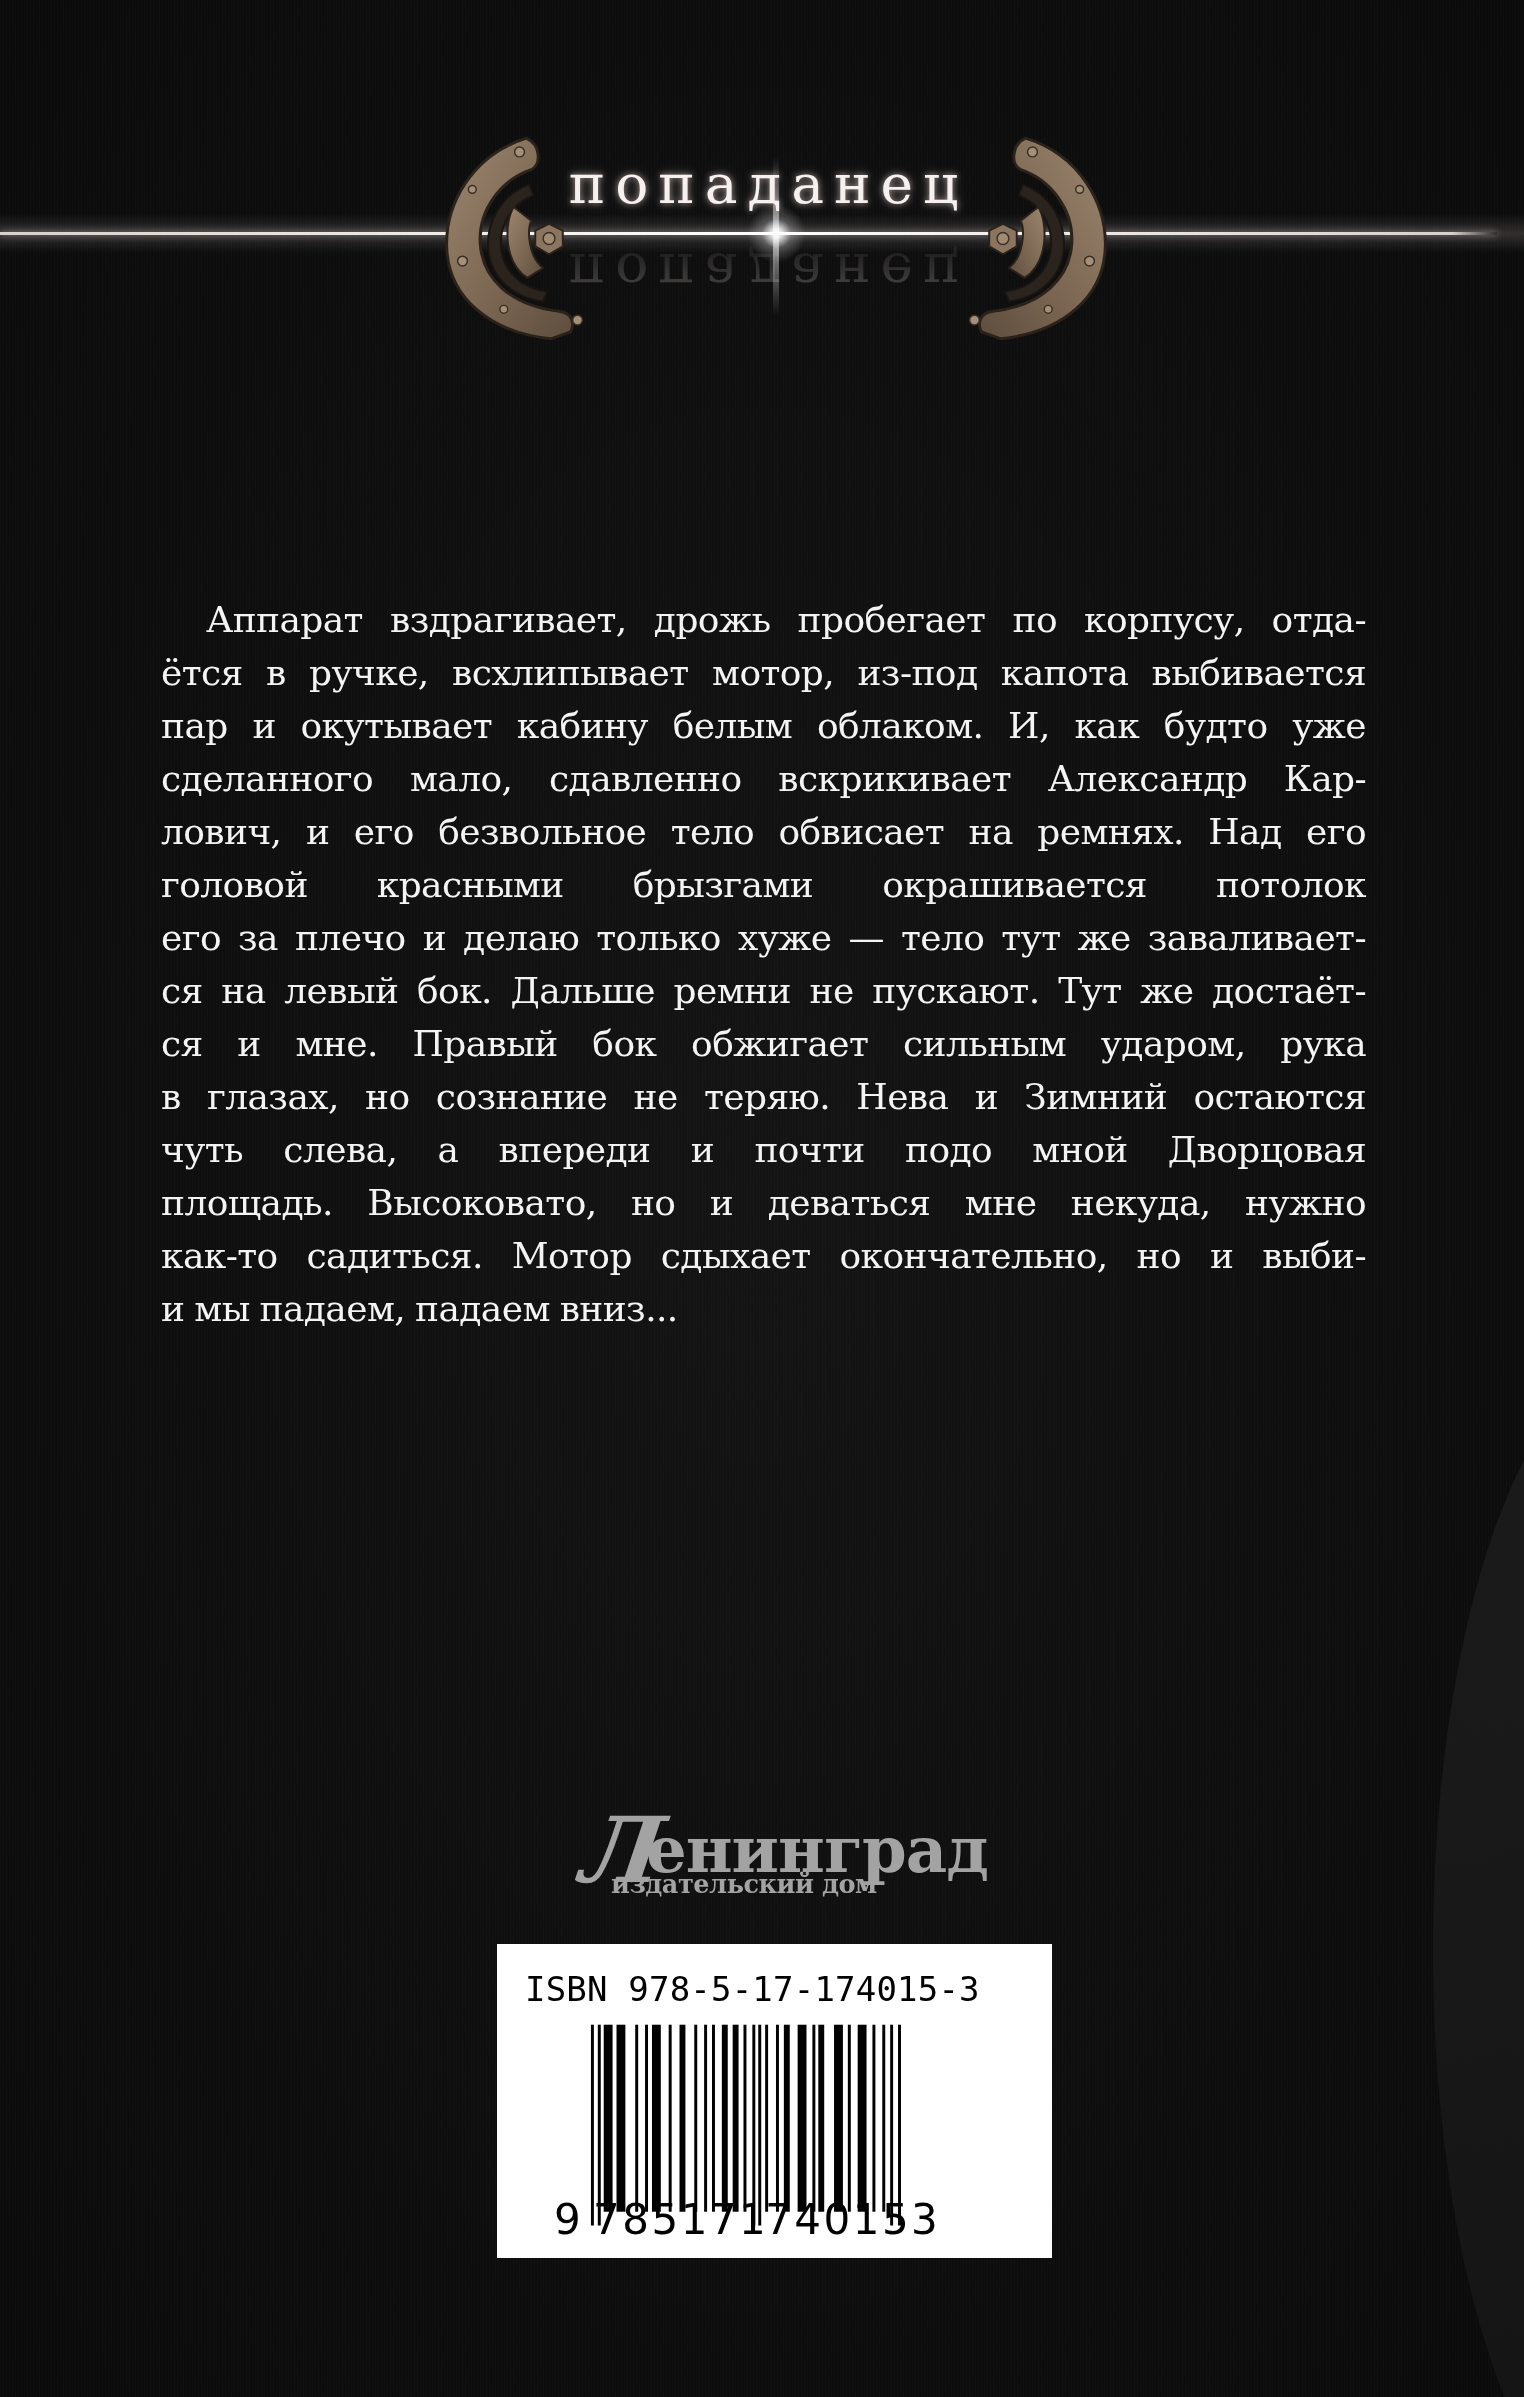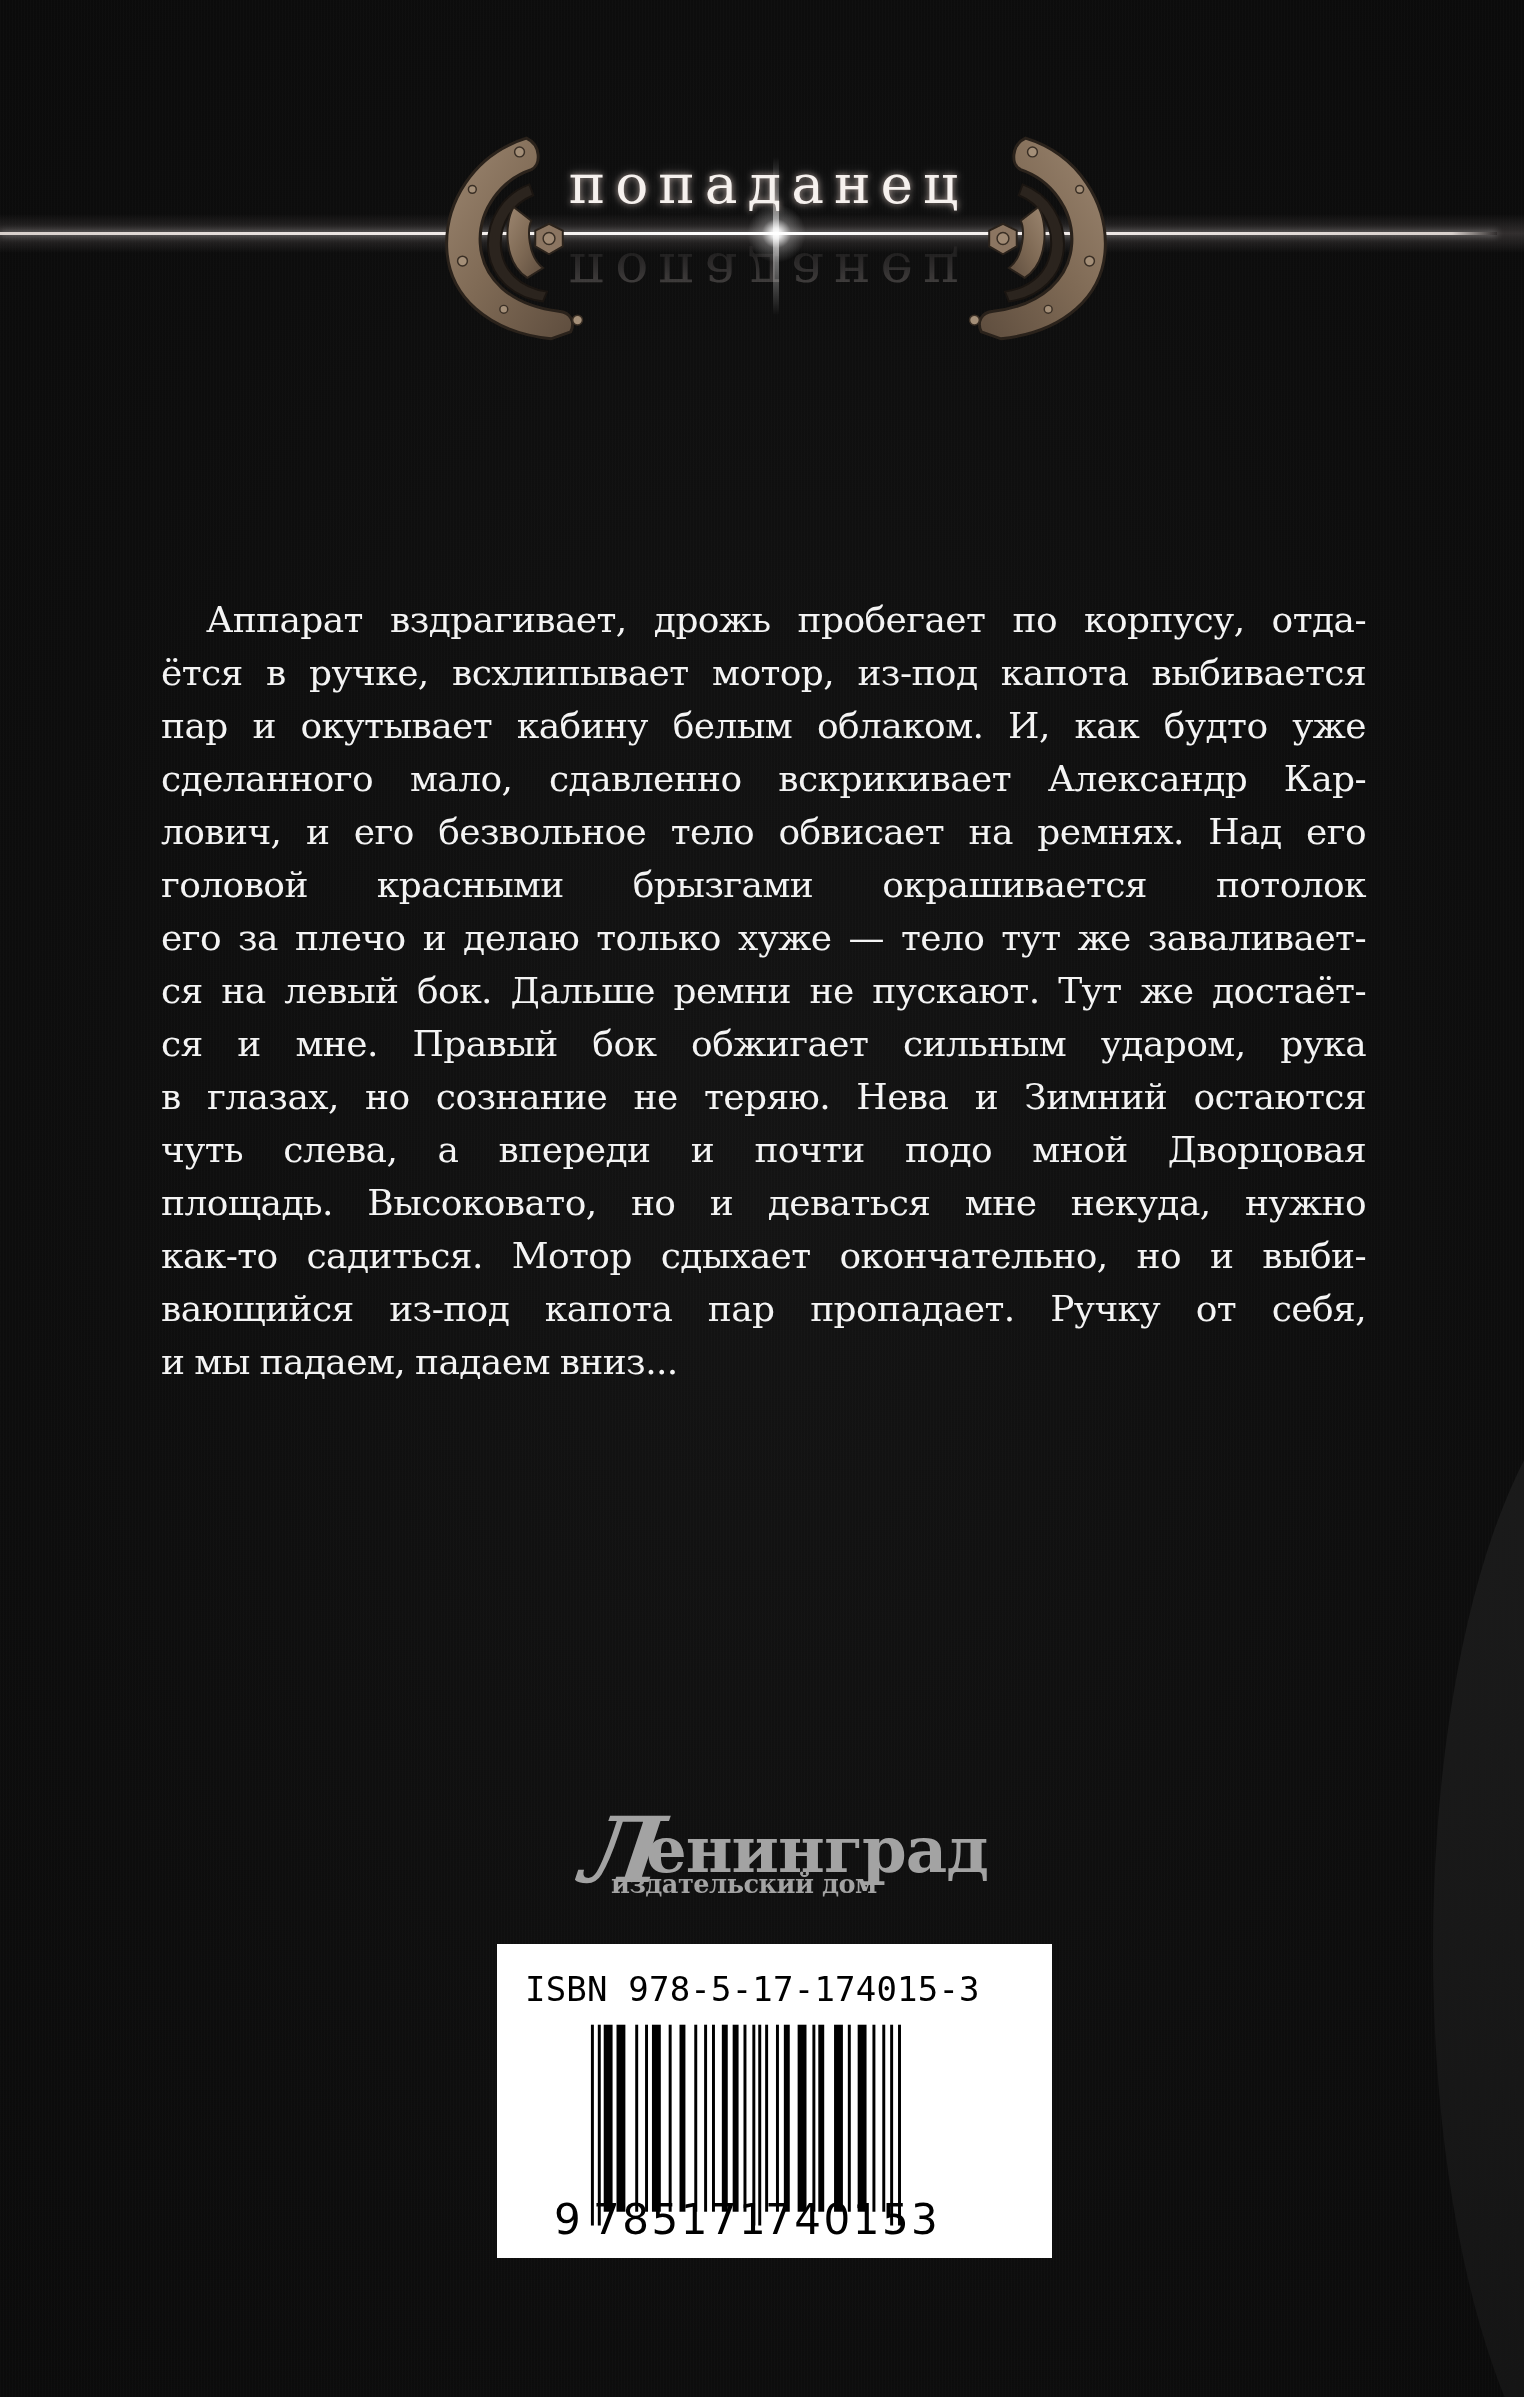--- a/index.html
+++ b/index.html
@@ -283,21 +283,20 @@
   <span class="line">сделанного мало, сдавленно вскрикивает Александр Кар-</span>
   <span class="line">лович, и его безвольное тело обвисает на ремнях. Над его</span>
   <span class="line">головой красными брызгами окрашивается потолок</span>
   <span class="line">его за плечо и делаю только хуже — тело тут же заваливает-</span>
   <span class="line">ся на левый бок. Дальше ремни не пускают. Тут же достаёт-</span>
   <span class="line">ся и мне. Правый бок обжигает сильным ударом, рука</span>
   <span class="line">в глазах, но сознание не теряю. Нева и Зимний остаются</span>
   <span class="line">чуть слева, а впереди и почти подо мной Дворцовая</span>
   <span class="line">площадь. Высоковато, но и деваться мне некуда, нужно</span>
   <span class="line">как-то садиться. Мотор сдыхает окончательно, но и выби-</span>
-  <span class="line">вающийся из-под капота пар пропадает. Ручку от себя,</span>
   <span class="line last">и мы падаем, падаем вниз...</span>
 </div>
 
 <div class="publisher">
   <span class="big-l">Л</span>
   <span class="name">енинград</span>
   <span class="tagline">издательский дом</span>
 </div>
 
 <div class="barcode-box">

